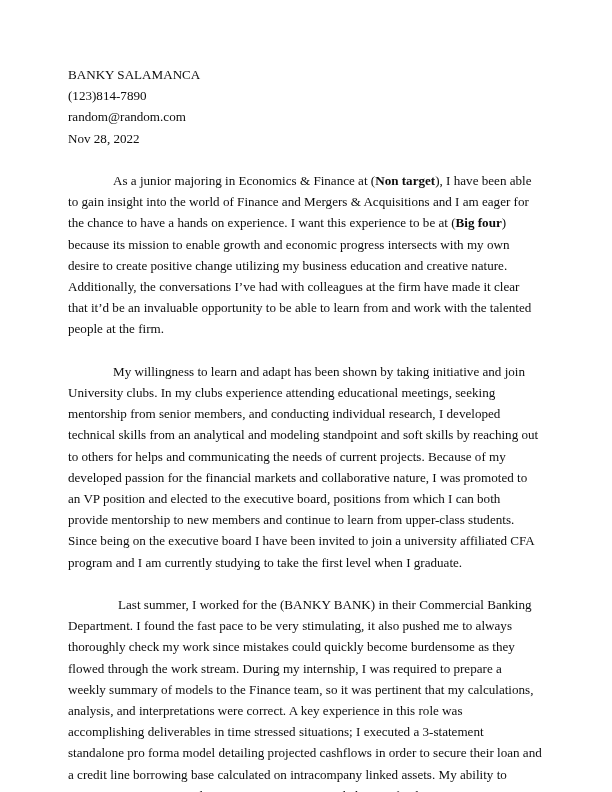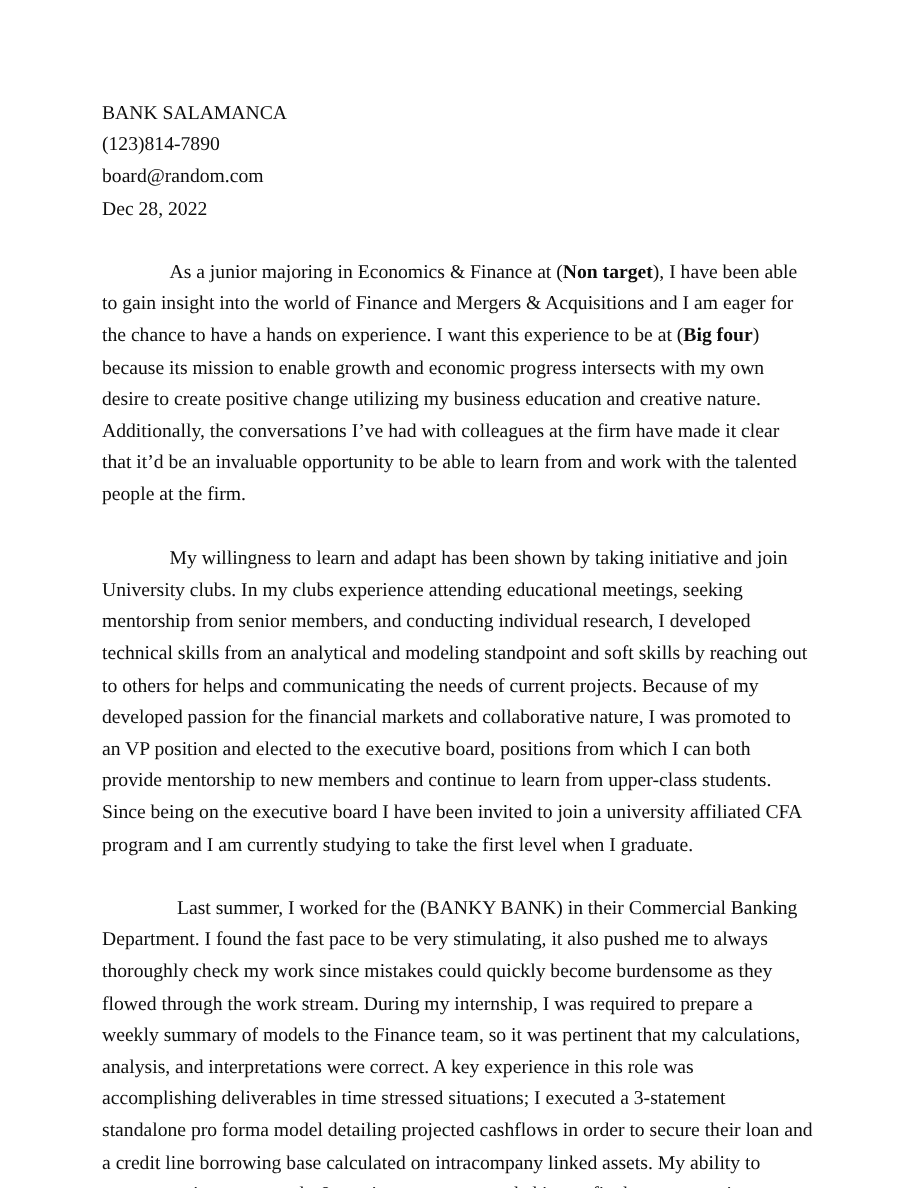--- a/index.html
+++ b/index.html
@@ -56,24 +56,24 @@
     font-weight: bold;
     margin-top: 40px;
   }
 </style>
 </head>
 <body>
 
 <div class="page">
   <div class="content">
 
-    <div class="hdr-line">BANK SALAMANCA</div>
+    <div class="hdr-line">BANKY SALAMANCA</div>
     <div class="hdr-line">(123)814-7890</div>
-    <div class="hdr-line">board@random.com</div>
-    <div class="hdr-line">Dec 28, 2022</div>
+    <div class="hdr-line">random@random.com</div>
+    <div class="hdr-line">Nov 28, 2022</div>
 
     <div id="paragraphs">
         <div class="gap-small"></div>
         <p class="para"><span>As a junior majoring in Economics &amp; Finance at (</span><b>Non target</b><span>), I have been able to gain insight into the world of Finance and Mergers &amp; Acquisitions and I am eager for the chance to have a hands on experience. I want this experience to be at (</span><b>Big four</b><span>) because its mission to enable growth and economic progress intersects with my own desire to create positive change utilizing my business education and creative nature. Additionally, the conversations I’ve had with colleagues at the firm have made it clear that it’d be an invaluable opportunity to be able to learn from and work with the talented people at the firm.</span></p>
         <div class="gap-small"></div>
         <p class="para"><span>My willingness to learn and adapt has been shown by taking initiative and join University clubs. In my clubs experience attending educational meetings, seeking mentorship from senior members, and conducting individual research, I developed technical skills from an analytical and modeling standpoint and soft skills by reaching out to others for helps and communicating the needs of current projects. Because of my developed passion for the financial markets and collaborative nature, I was promoted to an VP position and elected to the executive board, positions from which I can both provide mentorship to new members and continue to learn from upper-class students. Since being on the executive board I have been invited to join a university affiliated CFA program and I am currently studying to take the first level when I graduate.</span></p>
         <div class="gap-small"></div>
         <p class="para extra-indent"><span>Last summer, I worked for the (BANKY BANK) in their Commercial Banking Department. I found the fast pace to be very stimulating, it also pushed me to always thoroughly check my work since mistakes could quickly become burdensome as they flowed through the work stream. During my internship, I was required to prepare a weekly summary of models to the Finance team, so it was pertinent that my calculations, analysis, and interpretations were correct. A key experience in this role was accomplishing deliverables in time stressed situations; I executed a 3-statement standalone pro forma model detailing projected cashflows in order to secure their loan and a credit line borrowing base calculated on intracompany linked assets. My ability to execute projects accurately &amp; on-time was commended in my final summer review, further solidifying my commitment to delivering high-quality work.</span></p>
       </div>
 

